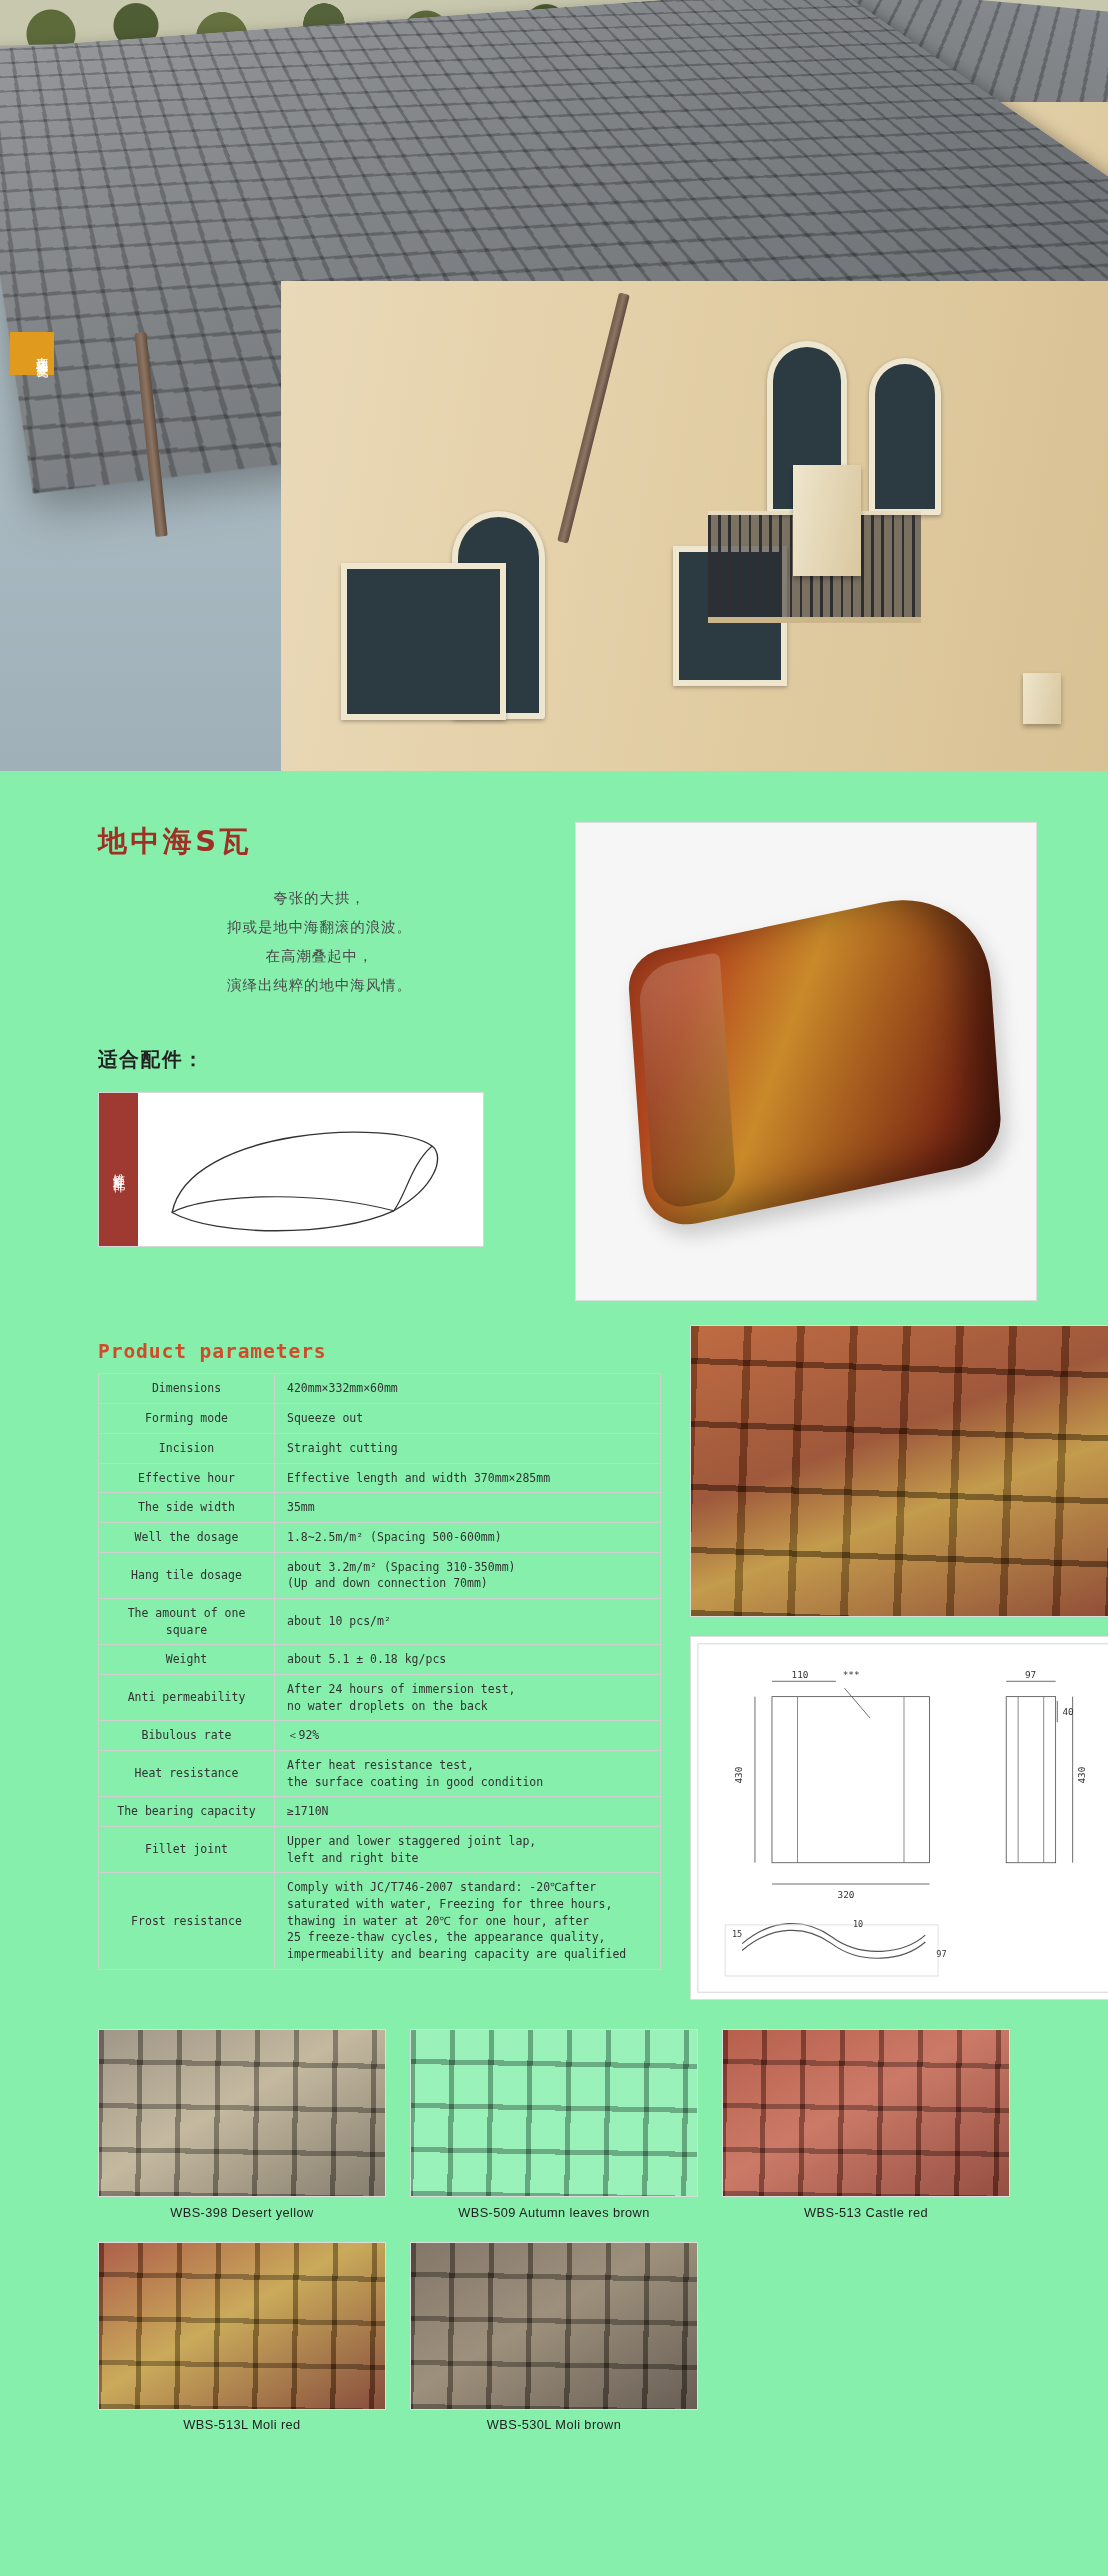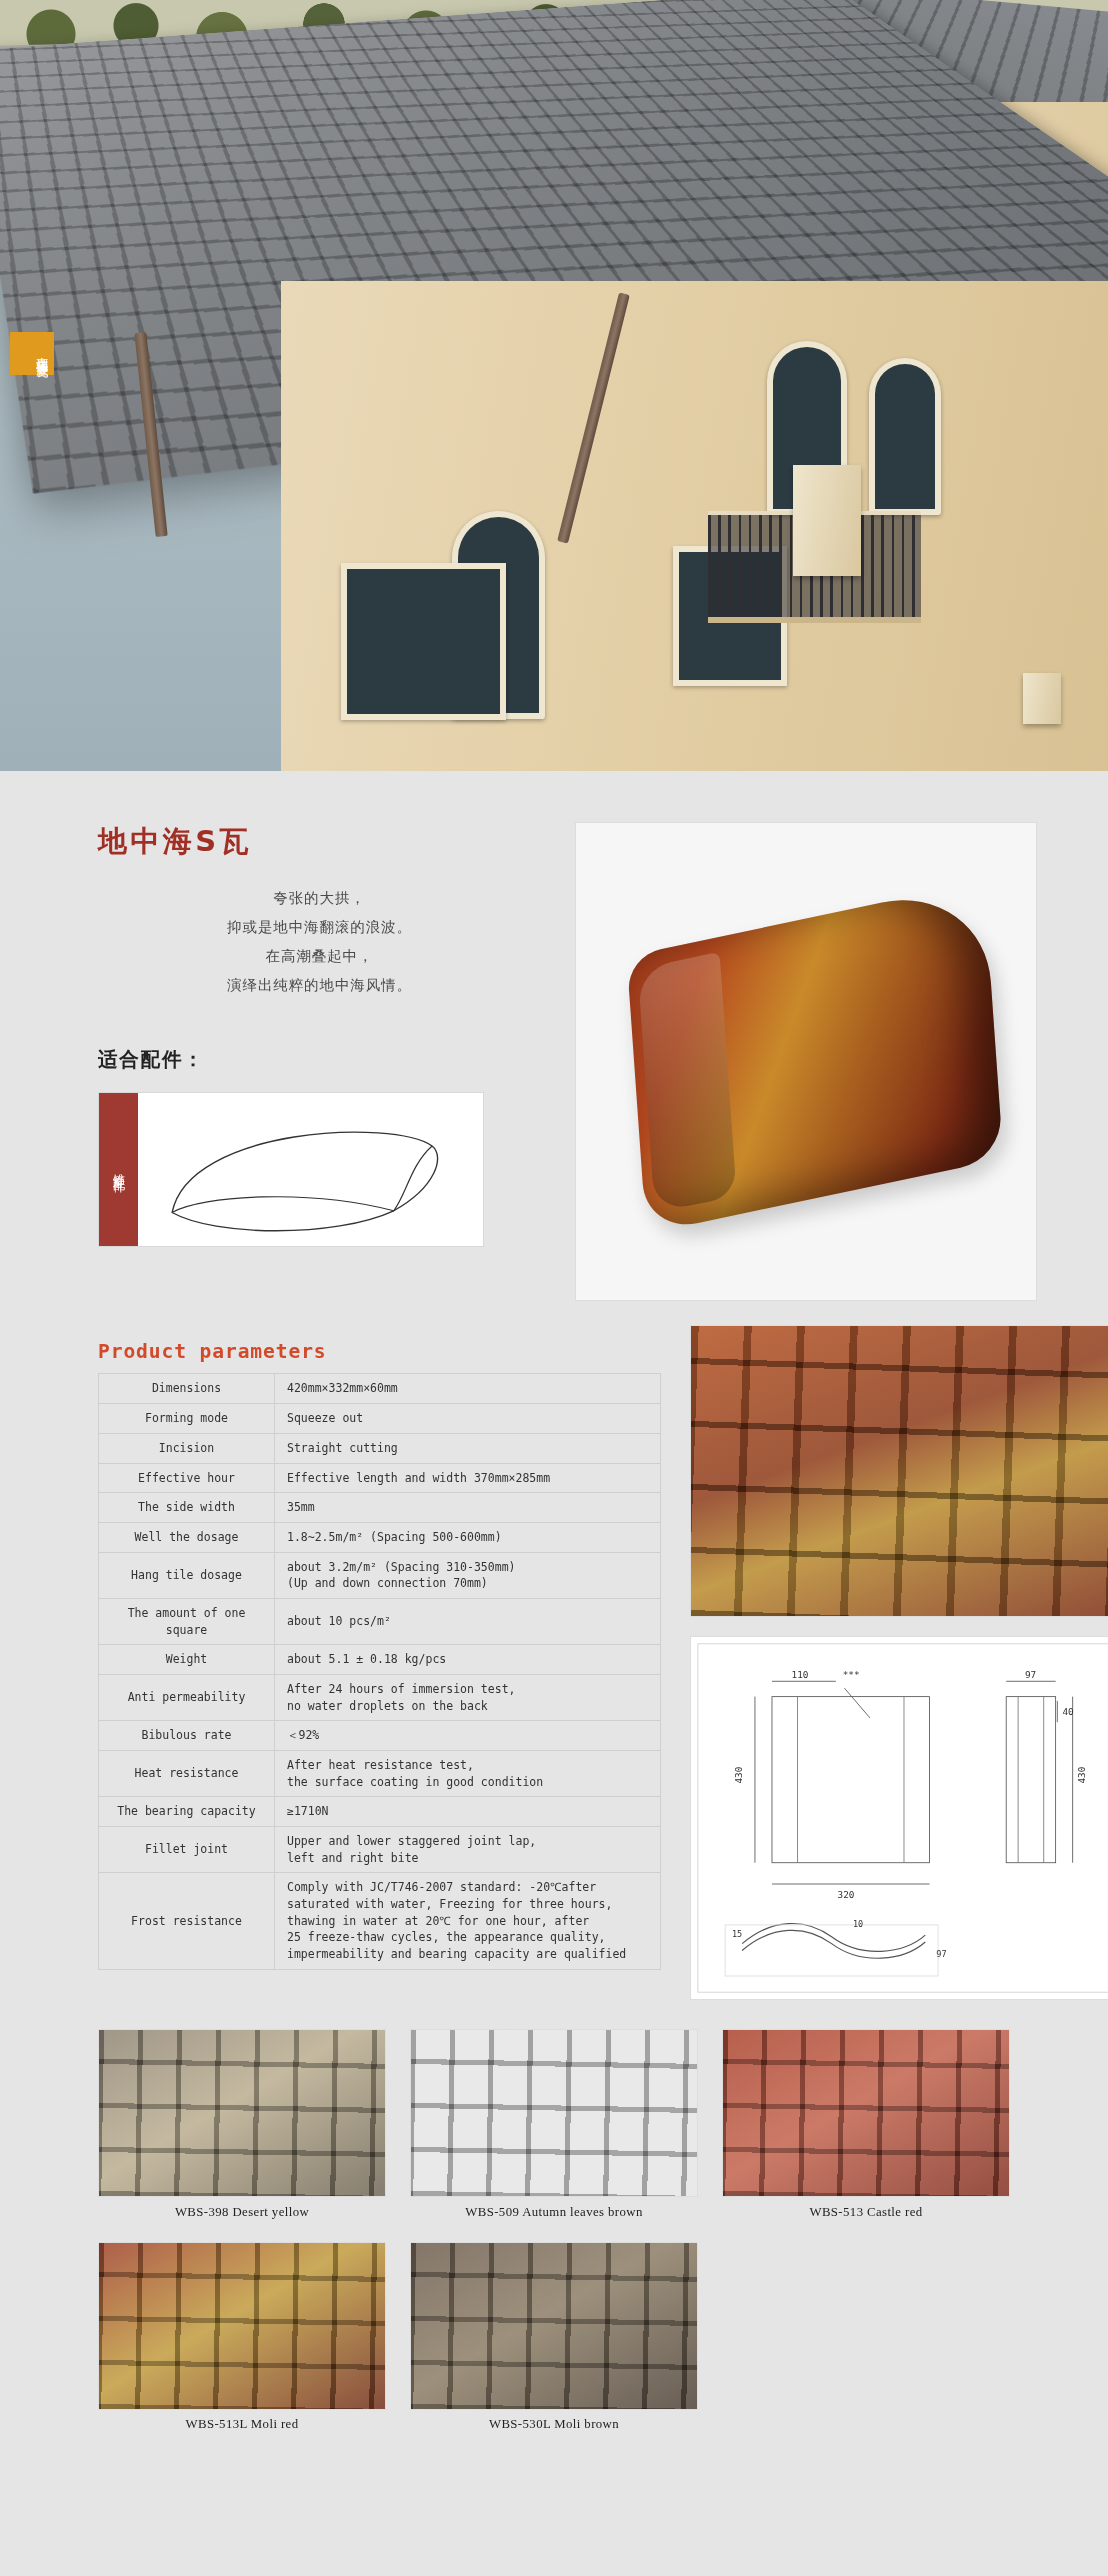--- a/index.html
+++ b/index.html
@@ -6,21 +6,21 @@
   body{
     width:1108px;
     background:#ffffff;
     font-family:"Liberation Sans", sans-serif;
     color:#333;
   }
   .page{
     width:1108px;
     min-height:2576px;
     position:relative;
-    background:#e5e5e5;
+    background:#86efac;
   }
 
   
   .hero{
     position:relative;
     width:1108px;
     height:771px;
     overflow:hidden;
     background:linear-gradient(#b9c8ce,#9fb0b8);
   }
@@ -191,21 +191,21 @@
 
   
   .swatches{
     padding:29px 98px 34px 98px;
     display:grid;grid-template-columns:repeat(3,1fr);gap:22px 24px;
   }
   .sw{width:100%;}
   .sw-img{height:166px;border:0.9px solid #ddd;position:relative;overflow:hidden;}
   .sw-cap{
     text-align:center;font-size:12.8px;color:#222;margin-top:7.7px;
-    font-family:Liberation Serif, serif;letter-spacing:0.4px;
+    font-family:Liberation Sans, sans-serif;letter-spacing:0.4px;
   }
   .t-pattern{
     position:absolute;inset:0;
     background-image:
       repeating-linear-gradient(91deg, rgba(0,0,0,.30) 0 5.1px, rgba(255,255,255,.10) 5.1px 39px),
       repeating-linear-gradient(1deg, rgba(0,0,0,.32) 0 5.1px, rgba(255,255,255,.07) 5.1px 44px);
   }
   svg{display:block;}
 </style>
 </head>

